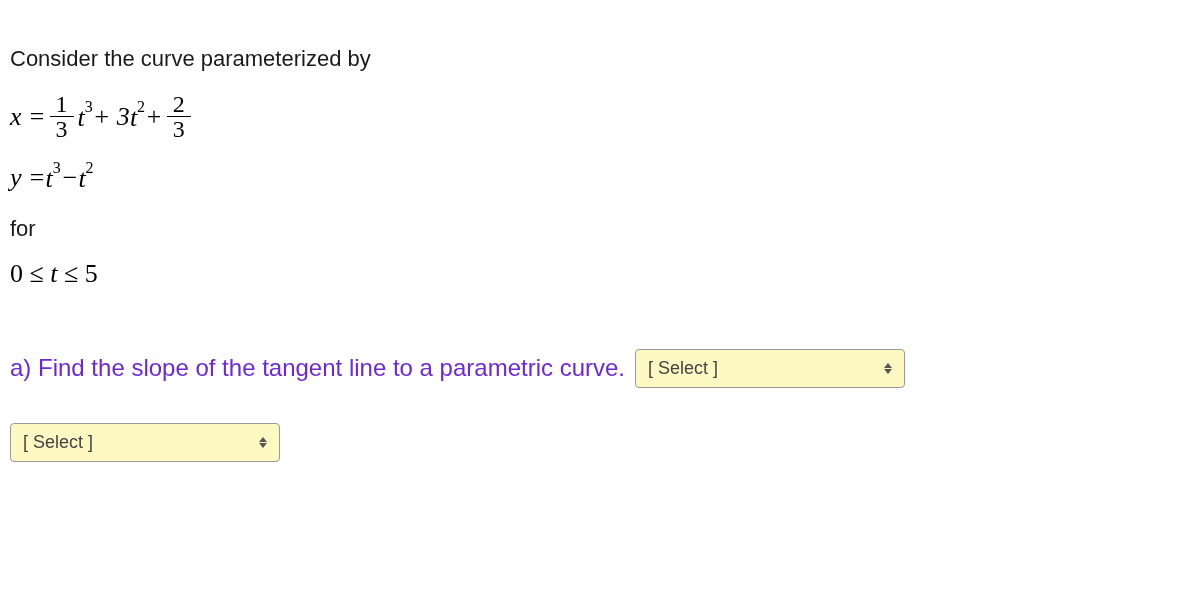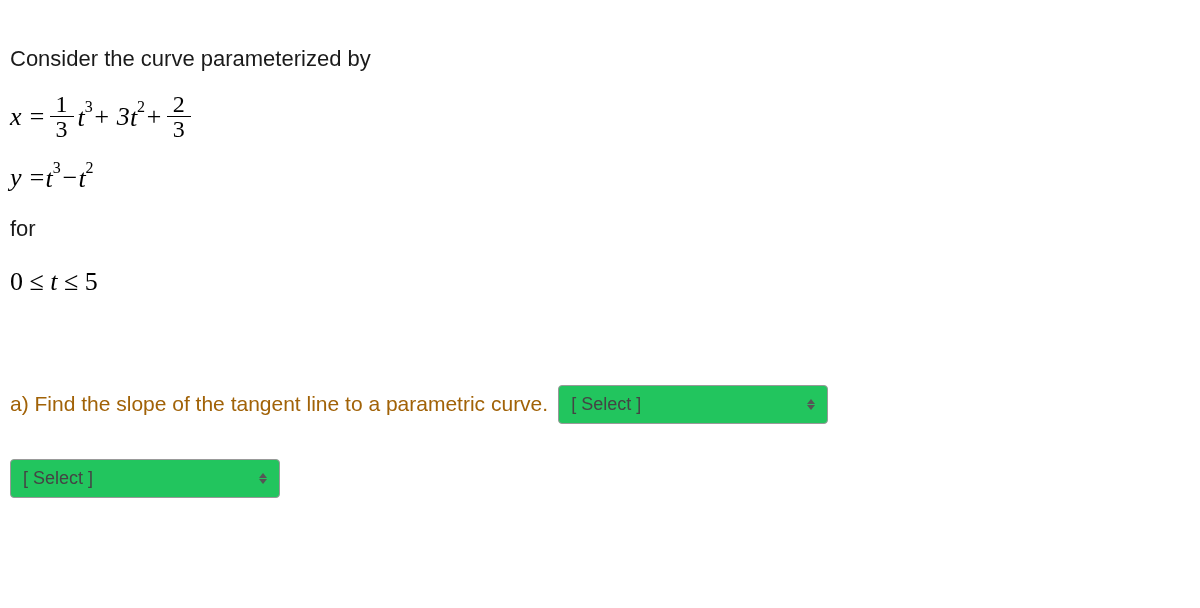--- a/index.html
+++ b/index.html
@@ -53,49 +53,49 @@
     .sup {
       font-size: 16px;
       vertical-align: super;
       font-style: normal;
       position: relative;
       top: -4px;
     }
     .for-text {
       font-size: 22px;
       color: #1a1a1a;
-      margin-bottom: 25px;
+      margin-bottom: 17px;
     }
     .range {
       font-family: 'Times New Roman', serif;
       font-size: 26px;
       font-style: normal;
       color: #000;
-      margin-bottom: 88px;
+      margin-bottom: 60px;
     }
     .range .ital {
       font-style: italic;
     }
     .question-row {
       display: flex;
       align-items: center;
       margin-bottom: 35px;
       gap: 10px;
     }
     .question-text {
-      font-size: 21px;
-      color: #a16207;
+      font-size: 24px;
+      color: #6d28d9;
     }
     .select-box {
       border: 1px solid #999;
       border-radius: 4px;
       padding: 8px 40px 8px 12px;
       font-size: 18px;
       color: #444;
-      background: #22c55e;
+      background: #fef9c3;
       min-width: 270px;
       position: relative;
       display: inline-flex;
       align-items: center;
       justify-content: space-between;
       cursor: pointer;
     }
     .select-caret {
       position: absolute;
       right: 12px;

